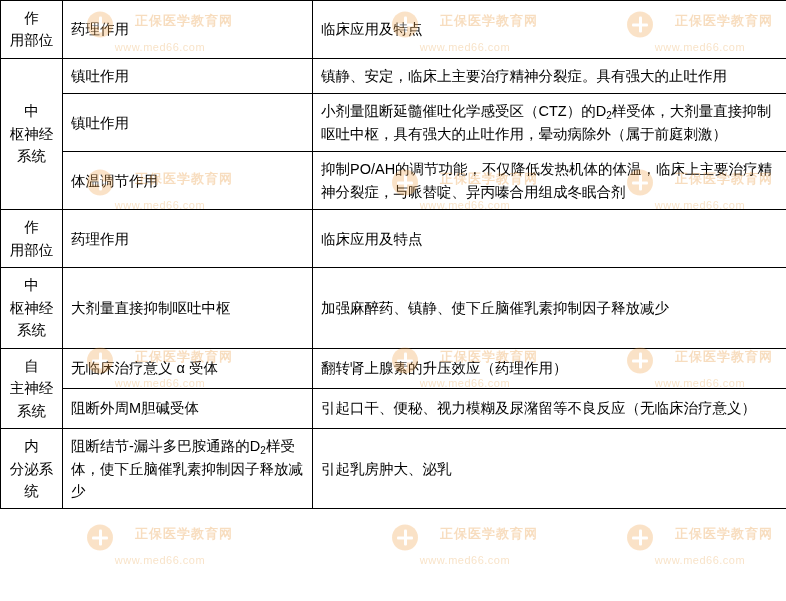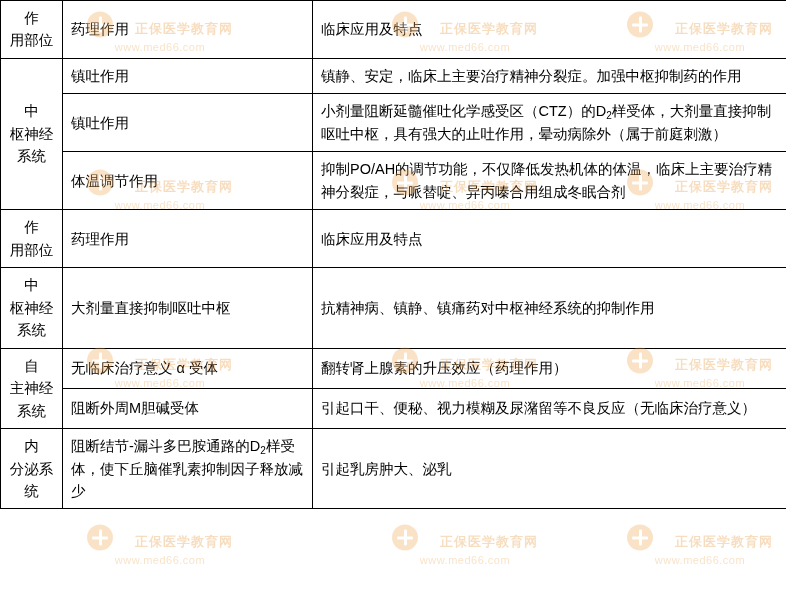--- a/index.html
+++ b/index.html
@@ -31,21 +31,21 @@
     position: absolute;
     opacity: 0.30;
     display: flex;
     flex-direction: column;
     align-items: center;
     justify-content: center;
     transform: translate(-50%, -50%);
   }
   .wm .wm-top {
     display: flex;
-    align-items: flex-end;
+    align-items: flex-start;
     gap: 22px;
   }
   .wm .wm-badge {
     width: 26px;
     height: 26px;
     border-radius: 50%;
     background: #f0a24a;
     position: relative;
     flex: none;
   }
@@ -157,21 +157,21 @@
         <td class="col-c c-pad">临床应用及特点</td>
       </tr>
 
       <tr>
         <td class="col-a" rowspan="3">
           <div>中</div>
           <div>枢神经</div>
           <div>系统</div>
         </td>
         <td class="col-b b-pad">镇吐作用</td>
-        <td class="col-c c-pad">镇静、安定，临床上主要治疗精神分裂症。加强中枢抑制药的作用</td>
+        <td class="col-c c-pad">镇静、安定，临床上主要治疗精神分裂症。具有强大的止吐作用</td>
       </tr>
       <tr>
         <td class="col-b b-pad">镇吐作用</td>
         <td class="col-c c-pad">小剂量阻断延髓催吐化学感受区（CTZ）的D<sub>2</sub>样受体，大剂量直接抑制呕吐中枢，具有强大的止吐作用，晕动病除外（属于前庭刺激）</td>
       </tr>
       <tr>
         <td class="col-b b-pad">体温调节作用</td>
         <td class="col-c c-pad">抑制PO/AH的调节功能，不仅降低发热机体的体温，临床上主要治疗精神分裂症，与哌替啶、异丙嗪合用组成冬眠合剂</td>
       </tr>
 
@@ -184,21 +184,21 @@
         <td class="col-c c-pad">临床应用及特点</td>
       </tr>
 
       <tr>
         <td class="col-a">
           <div>中</div>
           <div>枢神经</div>
           <div>系统</div>
         </td>
         <td class="col-b b-pad-small">大剂量直接抑制呕吐中枢</td>
-        <td class="col-c c-pad">抗精神病、镇静、镇痛药对中枢神经系统的抑制作用</td>
+        <td class="col-c c-pad">加强麻醉药、镇静、使下丘脑催乳素抑制因子释放减少</td>
       </tr>
 
       <tr>
         <td class="col-a" rowspan="2">
           <div>自</div>
           <div>主神经</div>
           <div>系统</div>
         </td>
         <td class="col-b b-pad-small">无临床治疗意义 α 受体</td>
         <td class="col-c c-pad">翻转肾上腺素的升压效应（药理作用）</td>

